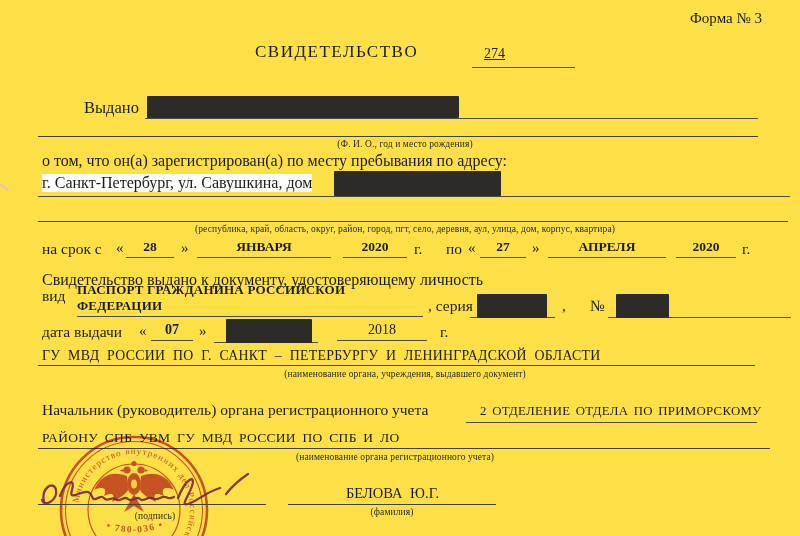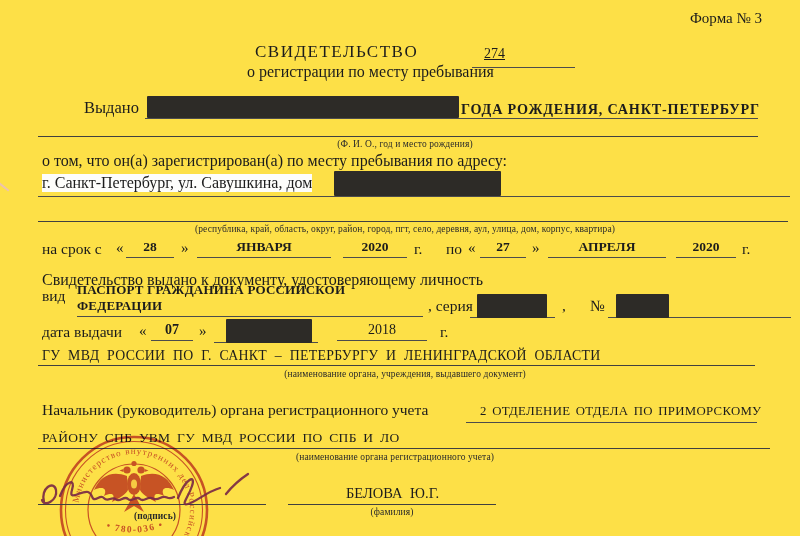--- a/index.html
+++ b/index.html
@@ -25,26 +25,24 @@
 <body>
 
 <div class="page">
 
   <div class="abs" style="right:38px;top:10px;font-size:15px;">Форма № 3</div>
 
   <div class="abs" style="left:255px;top:42px;font-size:17px;letter-spacing:1.5px;">СВИДЕТЕЛЬСТВО</div>
 
   <div class="abs fline" style="left:472px;top:46px;width:103px;height:22px;font-size:14px;padding-left:12px;box-sizing:border-box;text-decoration:underline;">274</div>
 
-  <div class="abs" style="left:247px;top:63px;font-size:16px;">о регистрации по месту пребывания</div>
 
   <div class="abs" style="left:84px;top:98px;font-size:16.5px;">Выдано</div>
   <div class="abs fline" style="left:145px;top:97px;width:613px;height:21px;"></div>
   <div class="abs redact" style="left:147px;top:96px;width:312px;height:22px;"></div>
-  <div class="abs caps" style="left:461px;top:101px;font-size:14.2px;font-weight:bold;letter-spacing:0.8px;">ГОДА РОЖДЕНИЯ, САНКТ-ПЕТЕРБУРГ</div>
 
   <div class="abs thickline" style="left:38px;top:115px;width:720px;height:21px;"></div>
   <div class="abs caption" style="left:255px;top:139px;width:300px;">(Ф. И. О., год и место рождения)</div>
 
   <div class="abs big" style="left:42px;top:152px;">о том, что он(а) зарегистрирован(а) по месту пребывания по адресу:</div>
 
   <div class="abs fline" style="left:38px;top:172px;width:752px;height:24px;"></div>
   <div class="abs big" style="left:42px;top:174px;background:#fdfdfb;">г. Санкт-Петербург, ул. Савушкина, дом</div>
   <div class="abs redact" style="left:334px;top:171px;width:167px;height:25px;"></div>
 
@@ -124,21 +122,21 @@
       <circle cx="84" cy="50" r="1.6"></circle>
       <circle cx="116" cy="50" r="1.6"></circle>
       <ellipse cx="100" cy="56" rx="3" ry="4.5" fill="#f7e3ea"></ellipse>
     </g>
     <text font-size="9.5" font-weight="bold" letter-spacing="1.5" fill="#c2476e" text-anchor="middle" font-family="Liberation Serif, serif">
       <textPath href="#numPath" startOffset="50%">• 780-036 •</textPath>
     </text>
   </svg>
 
   <div class="abs thickline" style="left:38px;top:484px;width:228px;height:20px;"></div>
-  <div class="abs caption" style="left:100px;top:511px;width:110px;font-weight:bold;">(подпись)</div>
+  <div class="abs caption" style="left:100px;top:511px;width:110px;">(подпись)</div>
 
   <div class="abs" style="left:290px;top:485px;width:205px;text-align:center;font-size:14.5px;word-spacing:4px;">БЕЛОВА Ю.Г.</div>
   <div class="abs thickline" style="left:288px;top:484px;width:208px;height:20px;"></div>
   <div class="abs caption" style="left:332px;top:507px;width:120px;">(фамилия)</div>
 
   <svg class="abs" style="left:30px;top:466px;" width="250" height="60" viewBox="0 0 250 60">
     <g stroke="#7b2b45" stroke-width="2.3" fill="none" stroke-linecap="round" opacity="0.92">
       <path d="M14,36 C10,22 24,14 26,24 C28,34 14,42 12,34"></path>
       <path d="M30,30 C36,14 46,12 42,24 C38,36 52,24 58,26 C64,28 60,36 68,32 C76,28 72,36 80,33 C88,30 84,37 92,33 C100,29 96,37 104,33 C112,29 108,37 116,33 C124,29 122,36 130,32 C138,28 136,35 144,31"></path>
       <path d="M148,32 C156,12 166,8 162,20 C158,32 150,40 158,38 C166,36 176,26 190,22"></path>

